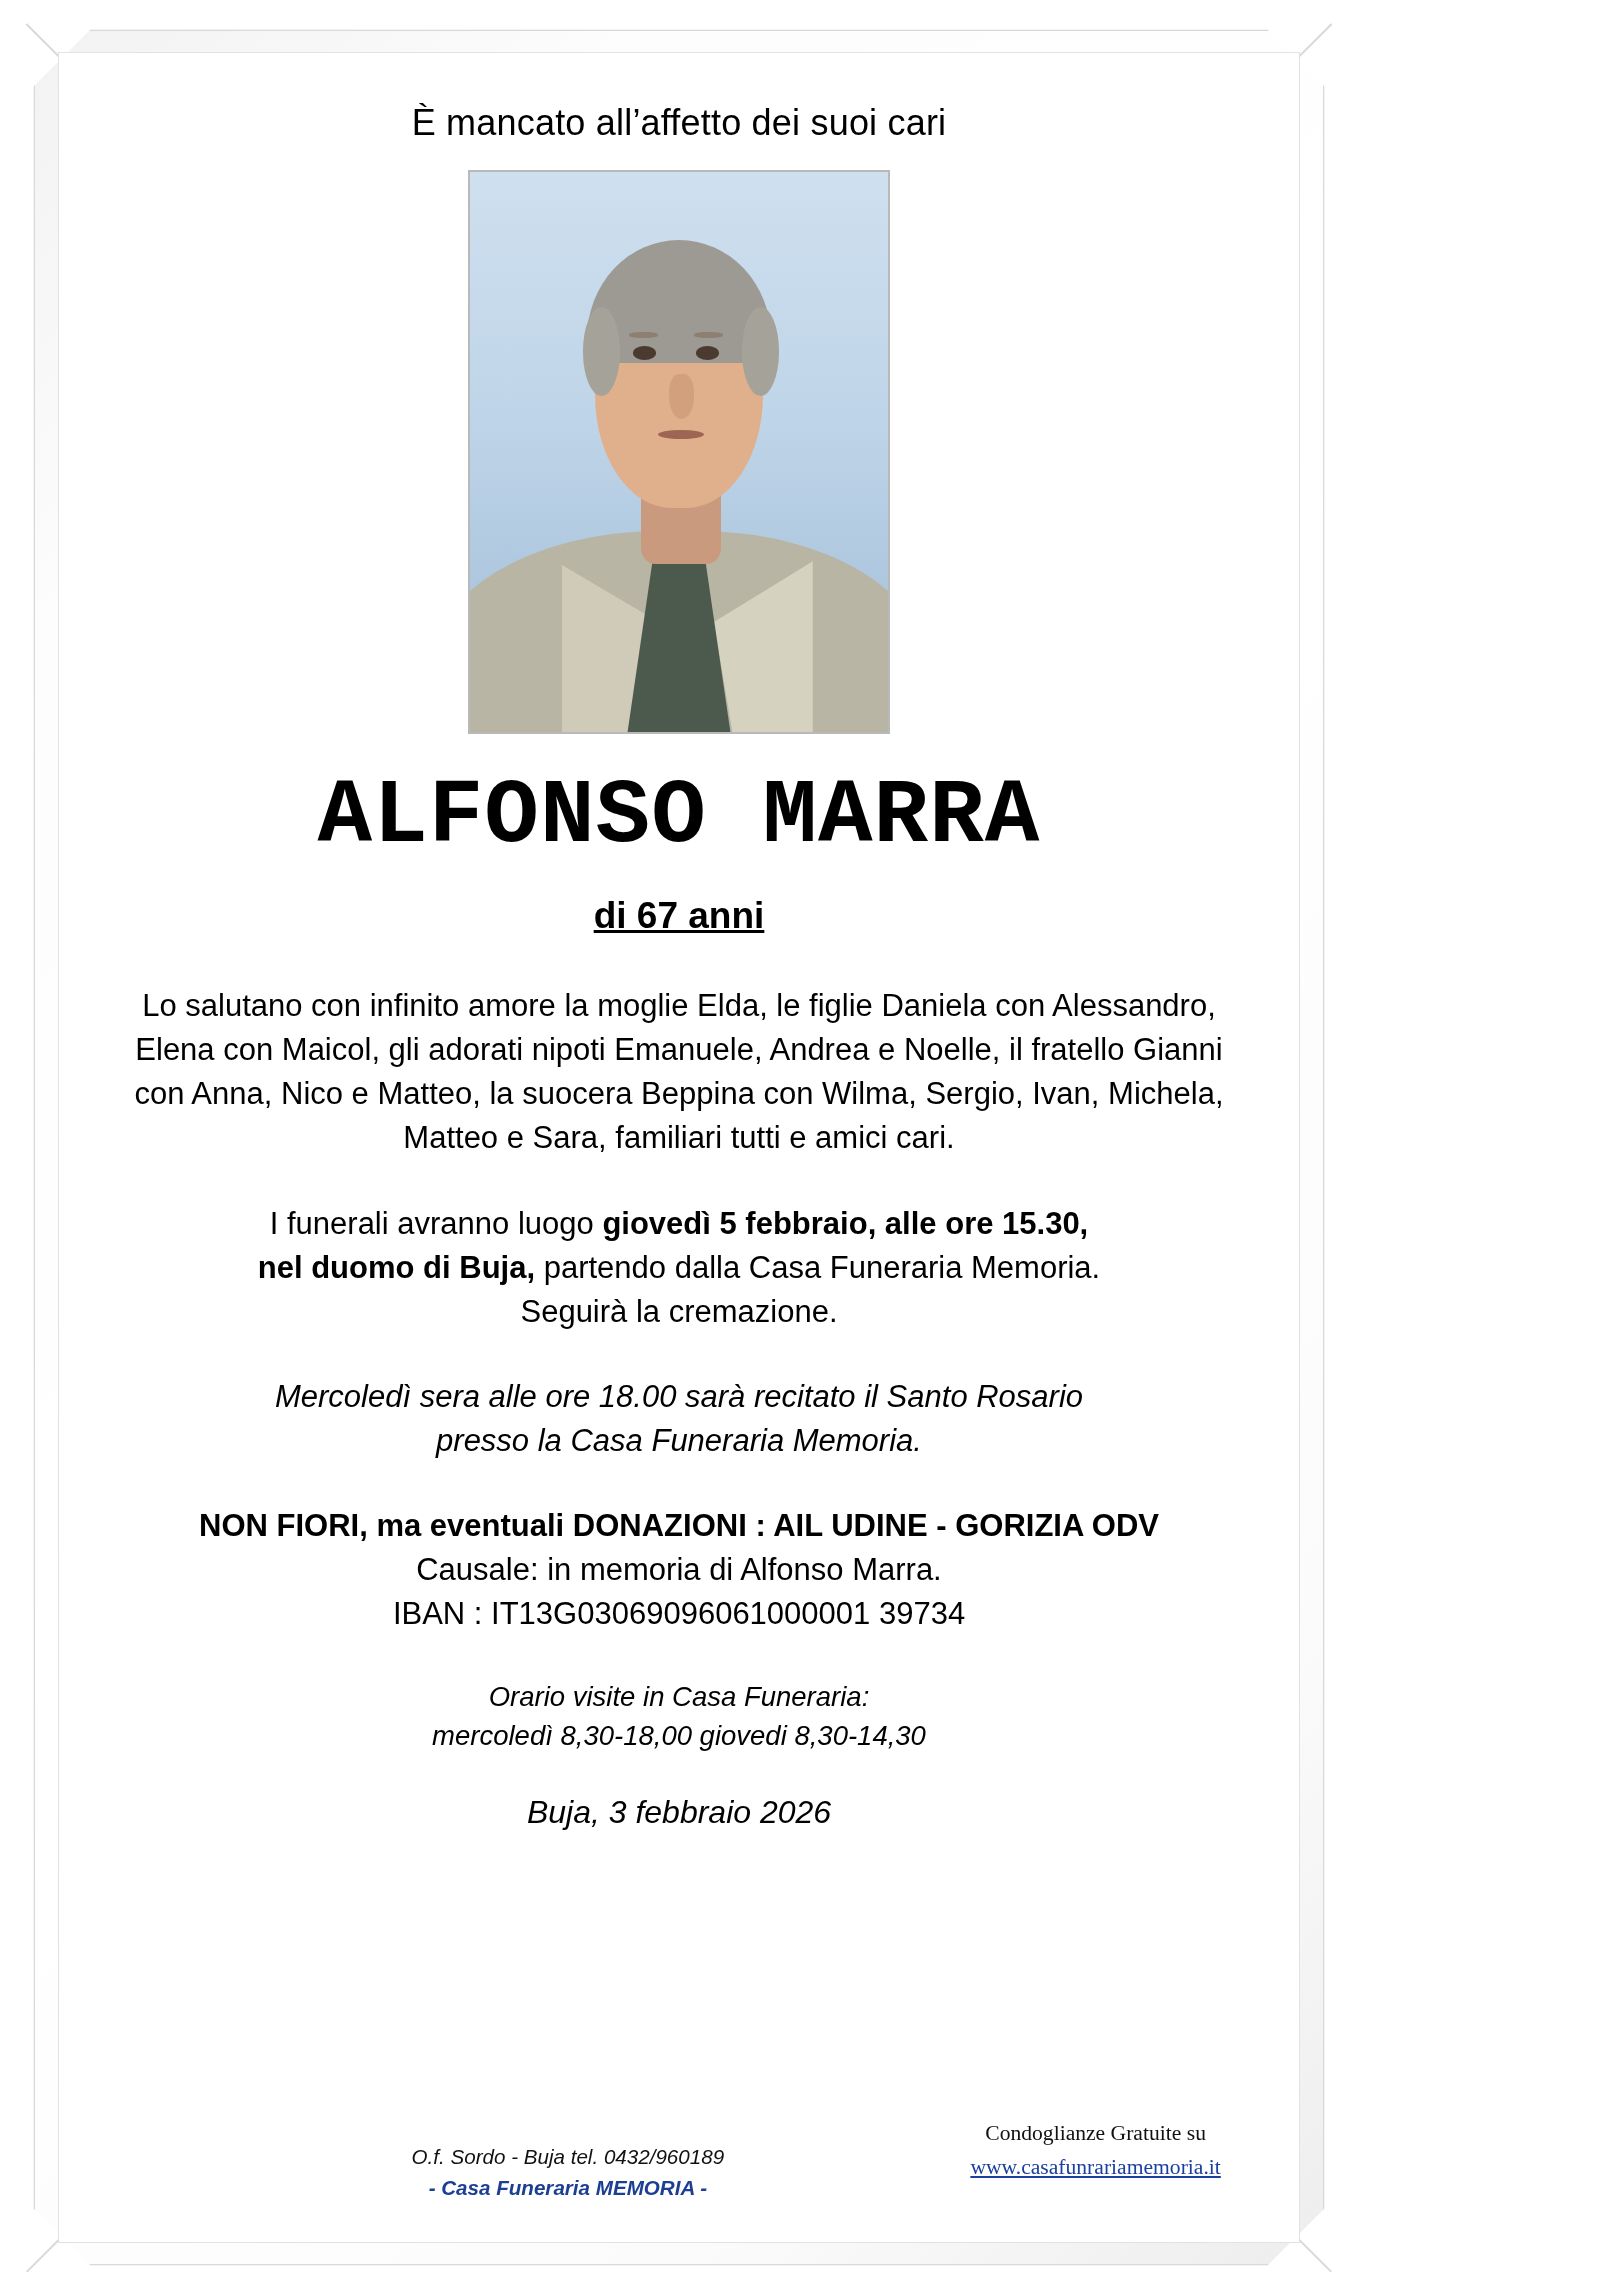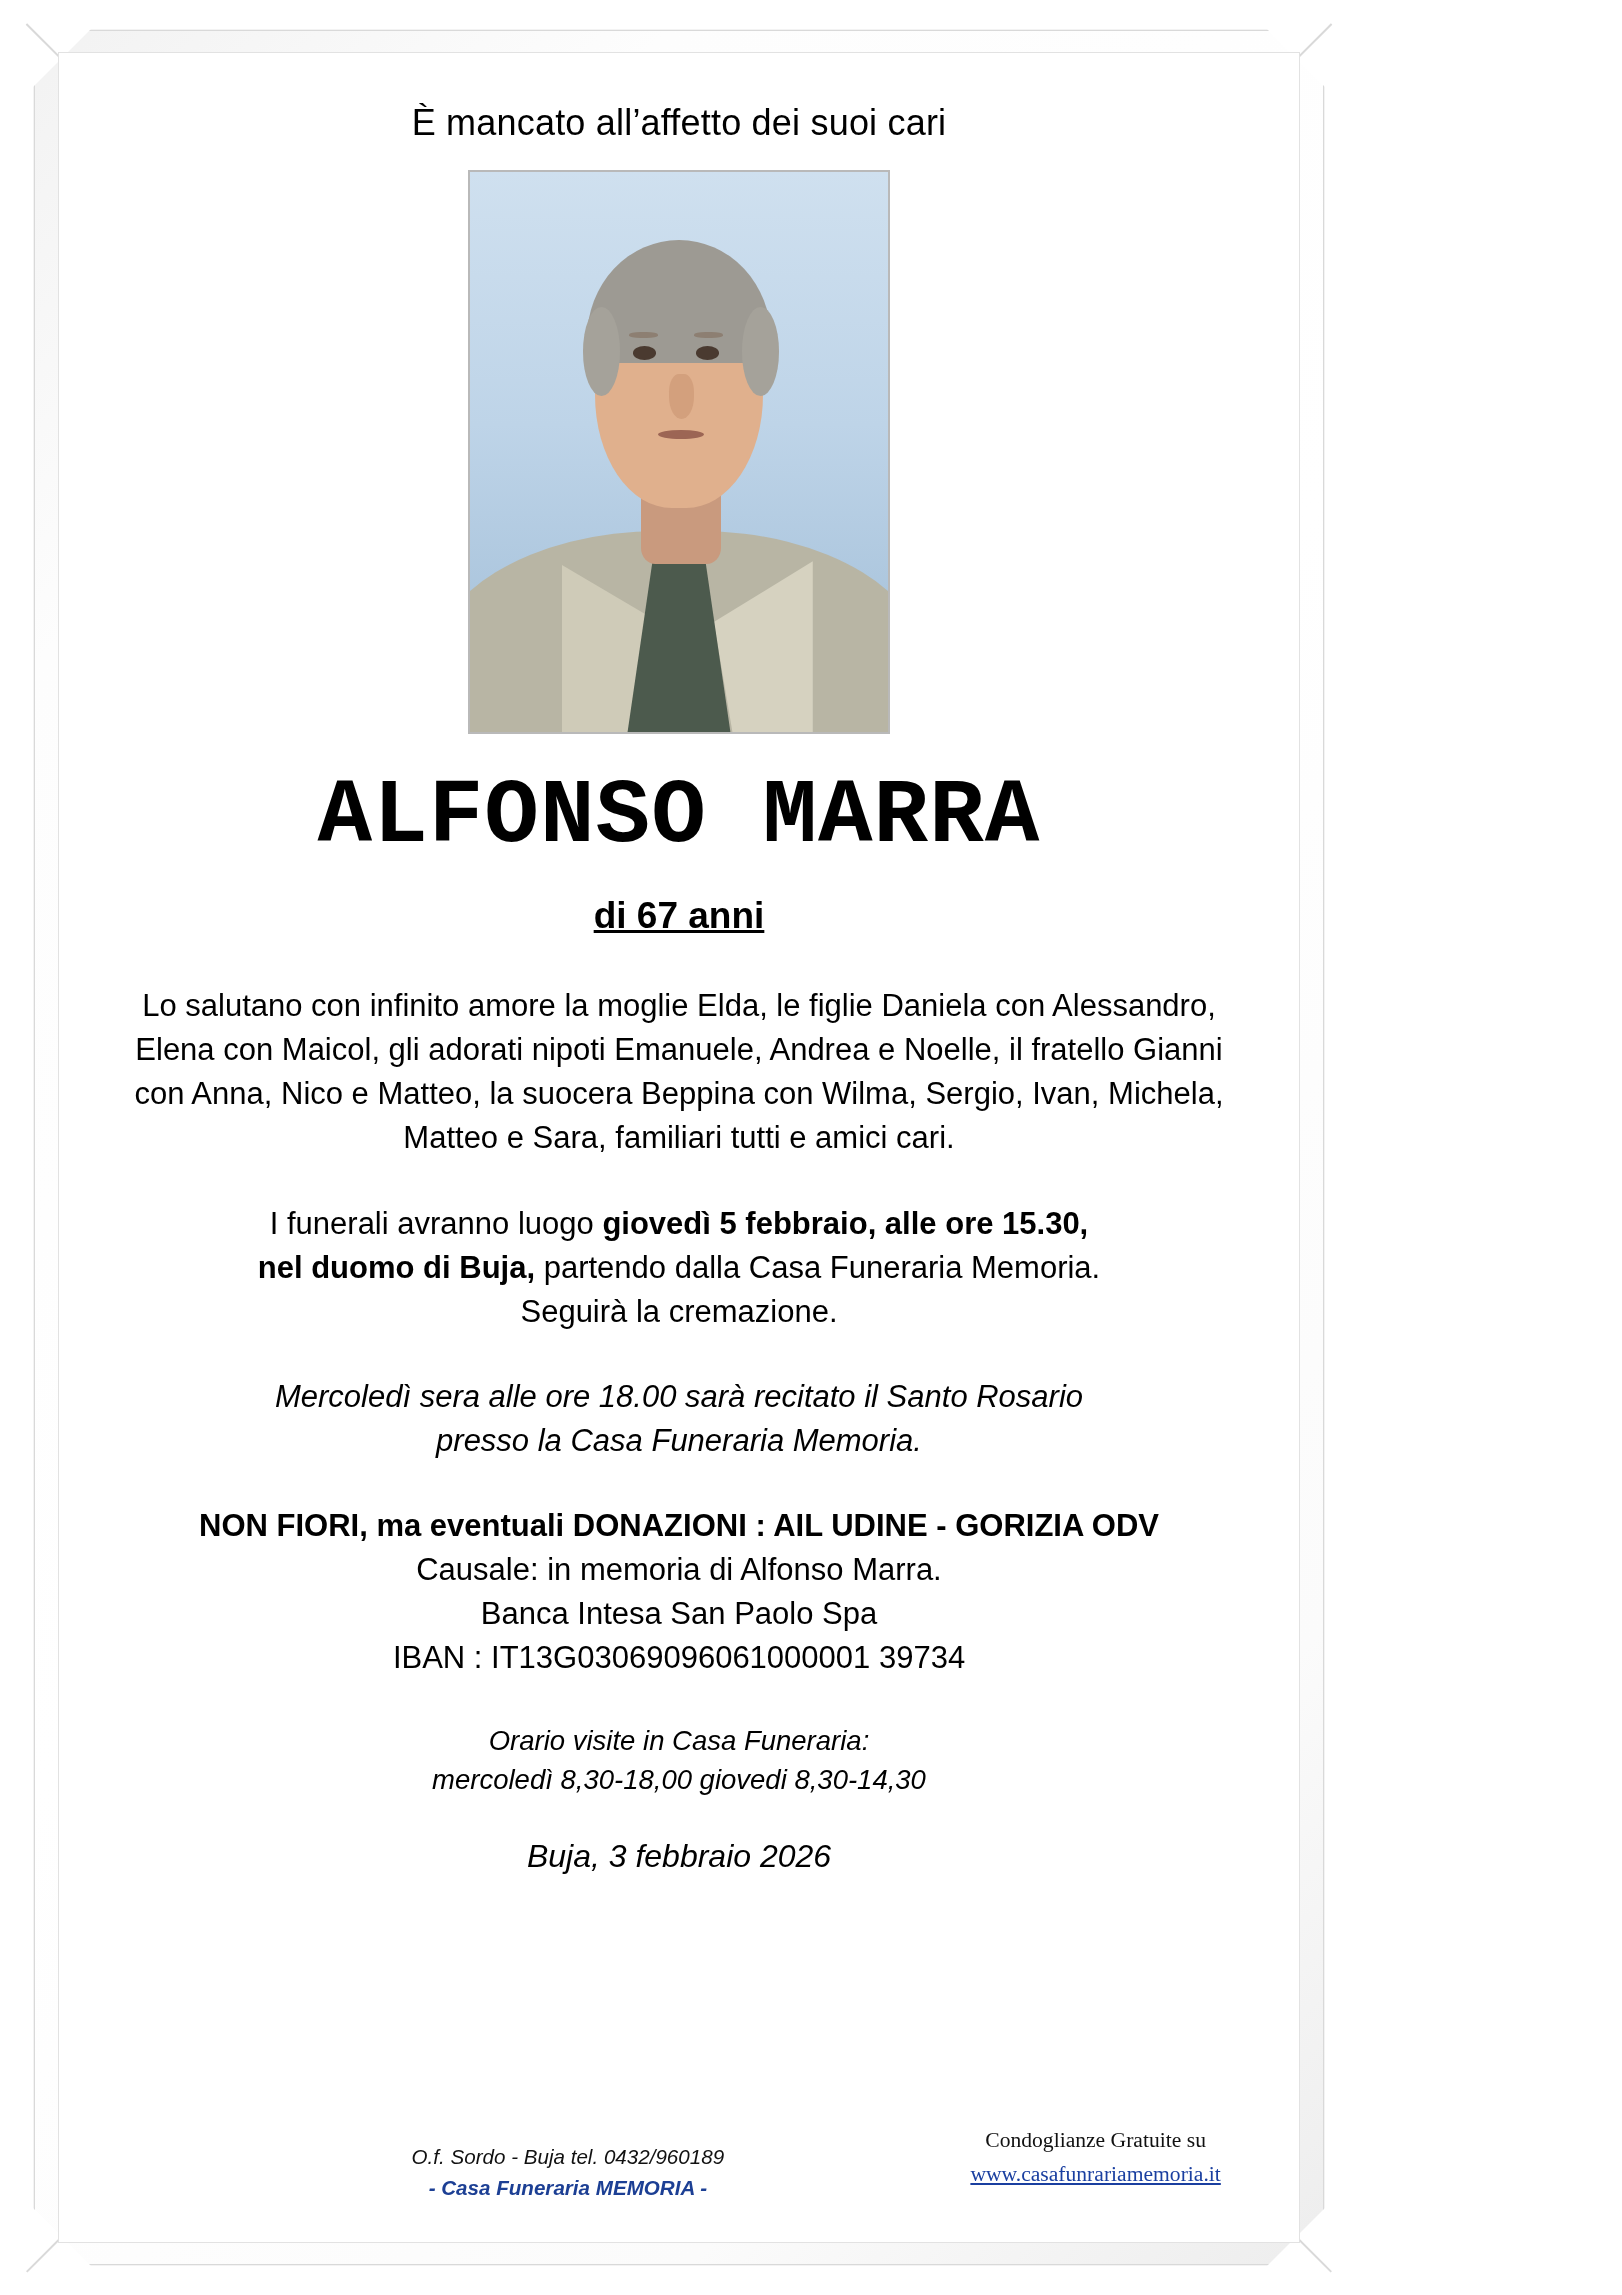--- a/index.html
+++ b/index.html
@@ -277,21 +277,21 @@
     line-height: 1.5;
     color: #111;
   }
   .footer-left .memoria {
     color: #1c3f94;
     font-weight: 700;
   }
   .footer-right {
     position: absolute;
     right: 19.6px;
-    bottom: 17px;
+    bottom: 24px;
     text-align: center;
     font-family: "Liberation Serif", serif;
     font-size: 21.6px;
     line-height: 1.55;
     color: #111;
   }
   .footer-right .url {
     color: #1a3fa0;
     text-decoration: underline;
     display: block;
@@ -356,21 +356,20 @@
         </div>
 
         <div class="block para-rosary">
           <div>Mercoledì sera alle ore 18.00 sarà recitato il Santo Rosario</div>
           <div>presso la Casa Funeraria Memoria.</div>
         </div>
 
         <div class="block para-donations">
           <div class="bold">NON FIORI, ma eventuali DONAZIONI : AIL UDINE - GORIZIA ODV</div>
           <div>Causale: in memoria di Alfonso Marra.</div>
-          <div>Banca Intesa San Paolo Spa</div>
           <div>IBAN : IT13G03069096061000001 39734</div>
         </div>
 
         <div class="para-visits">
           <div>Orario visite in Casa Funeraria:</div>
           <div>mercoledì 8,30-18,00  giovedi 8,30-14,30</div>
         </div>
 
         <div class="para-place">Buja, 3 febbraio 2026</div>
 

